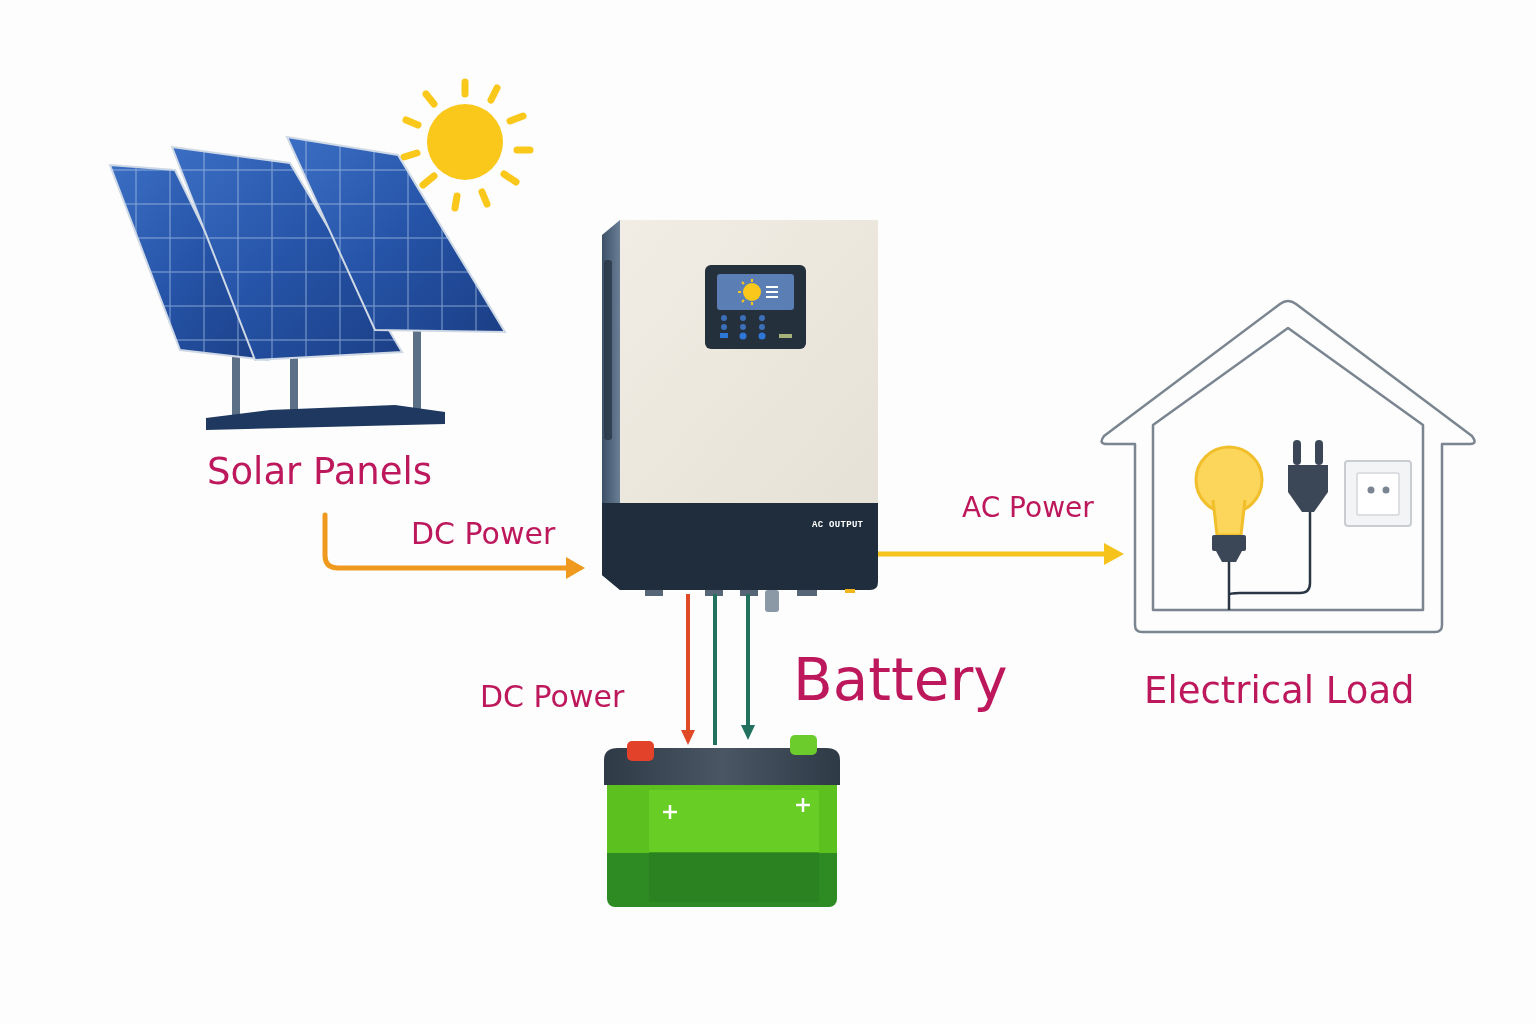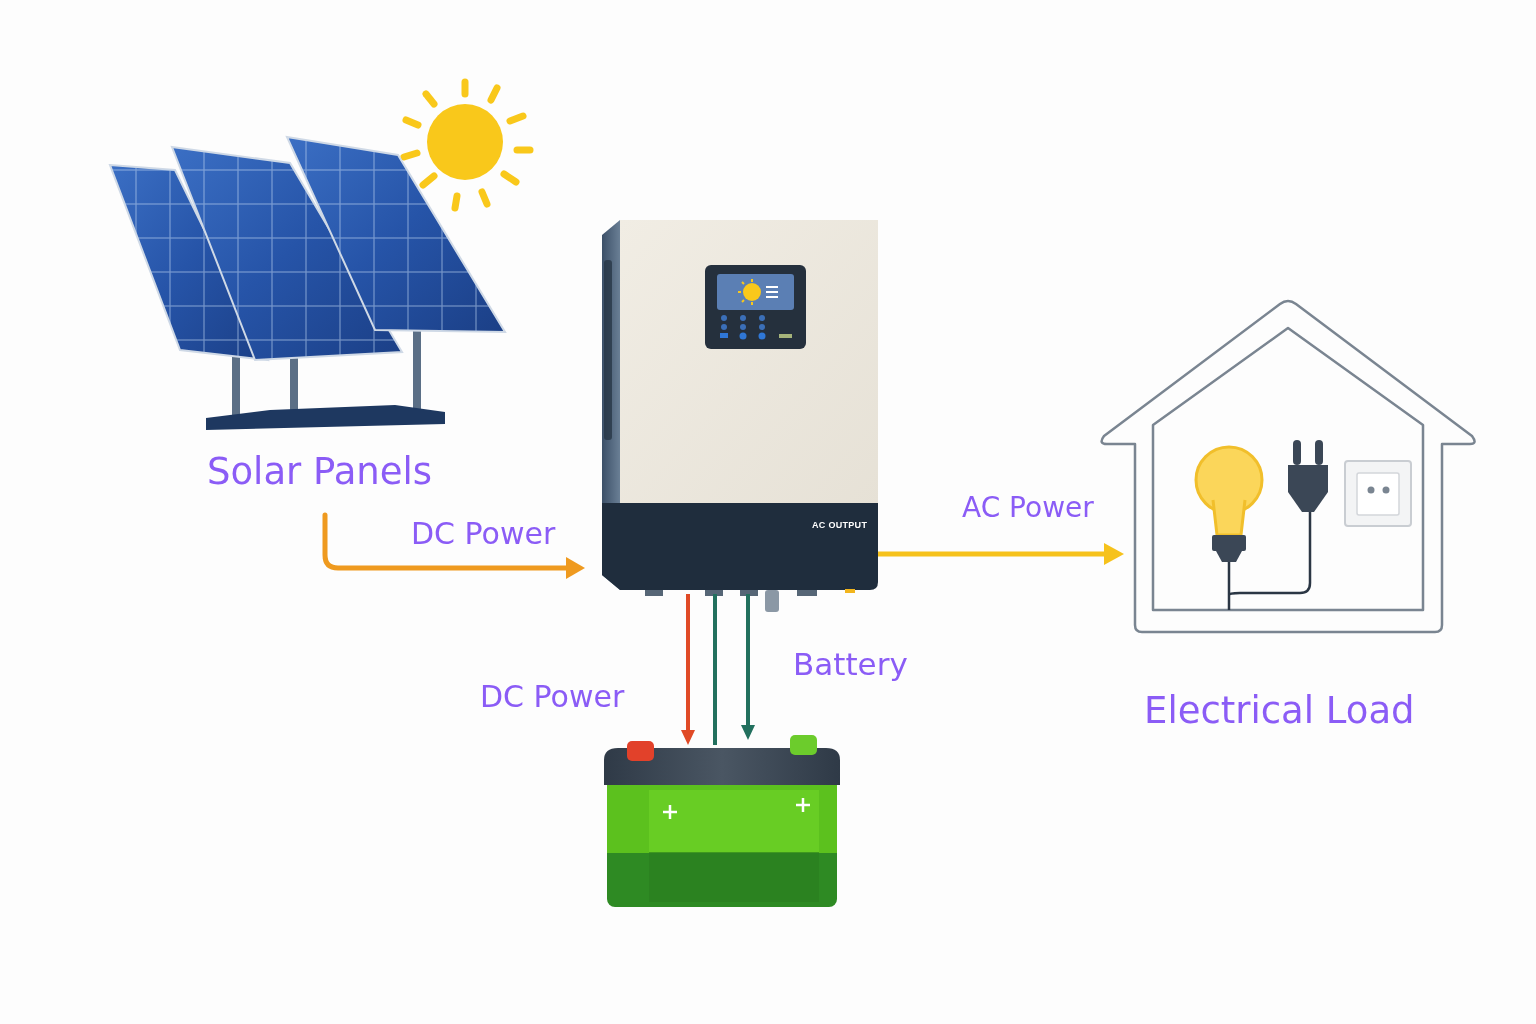--- a/index.html
+++ b/index.html
@@ -1,25 +1,25 @@
 <!DOCTYPE html>
 <html><head>
 <meta charset="utf-8">
 <style>
   html, body { margin:0; padding:0; }
   body { width:1536px; height:1024px; background:#fdfdfd; position:relative; overflow:hidden; font-family:"DejaVu Sans", sans-serif; }
-  .label { position:absolute; color:#8b5cf6; font-family:"DejaVu Sans", sans-serif; white-space:nowrap; }
+  .label { position:absolute; color:#be185d; font-family:"DejaVu Sans", sans-serif; white-space:nowrap; }
   .lbl-solar { left:207px; top:450px; font-size:37px; font-weight:500; }
   .lbl-dc1 { left:411px; top:516px; font-size:30px; }
   .lbl-ac { left:962px; top:491px; font-size:28px; }
   .lbl-dc2 { left:480px; top:679px; font-size:30px; }
-  .lbl-battery { left:793px; top:646px; font-size:31px; font-weight:500; }
-  .lbl-load { left:1144px; top:669px; font-size:37px; font-weight:500;margin-top:20px; }
+  .lbl-battery { left:793px; top:646px; font-size:58px; font-weight:500; }
+  .lbl-load { left:1144px; top:669px; font-size:37px; font-weight:500; }
   svg.stage { position:absolute; left:0; top:0; }
-  .ac-out { position:absolute; left:812px; top:520px; font-size:9px; color:#ffffff; font-weight:bold; letter-spacing:0.3px; font-family:Liberation Sans, sans-serif; }
+  .ac-out { position:absolute; left:812px; top:520px; font-size:9px; color:#ffffff; font-weight:bold; letter-spacing:0.3px; font-family:Liberation Mono, monospace; }
 </style>
 </head>
 <body>
 
 <svg class="stage" width="1536" height="1024" viewBox="0 0 1536 1024">
   <defs>
     <linearGradient id="panelGrad" x1="0" y1="0" x2="1" y2="1">
       <stop offset="0" stop-color="#3b6fc4"></stop>
       <stop offset="0.5" stop-color="#2654a8"></stop>
       <stop offset="1" stop-color="#1b3f86"></stop>

